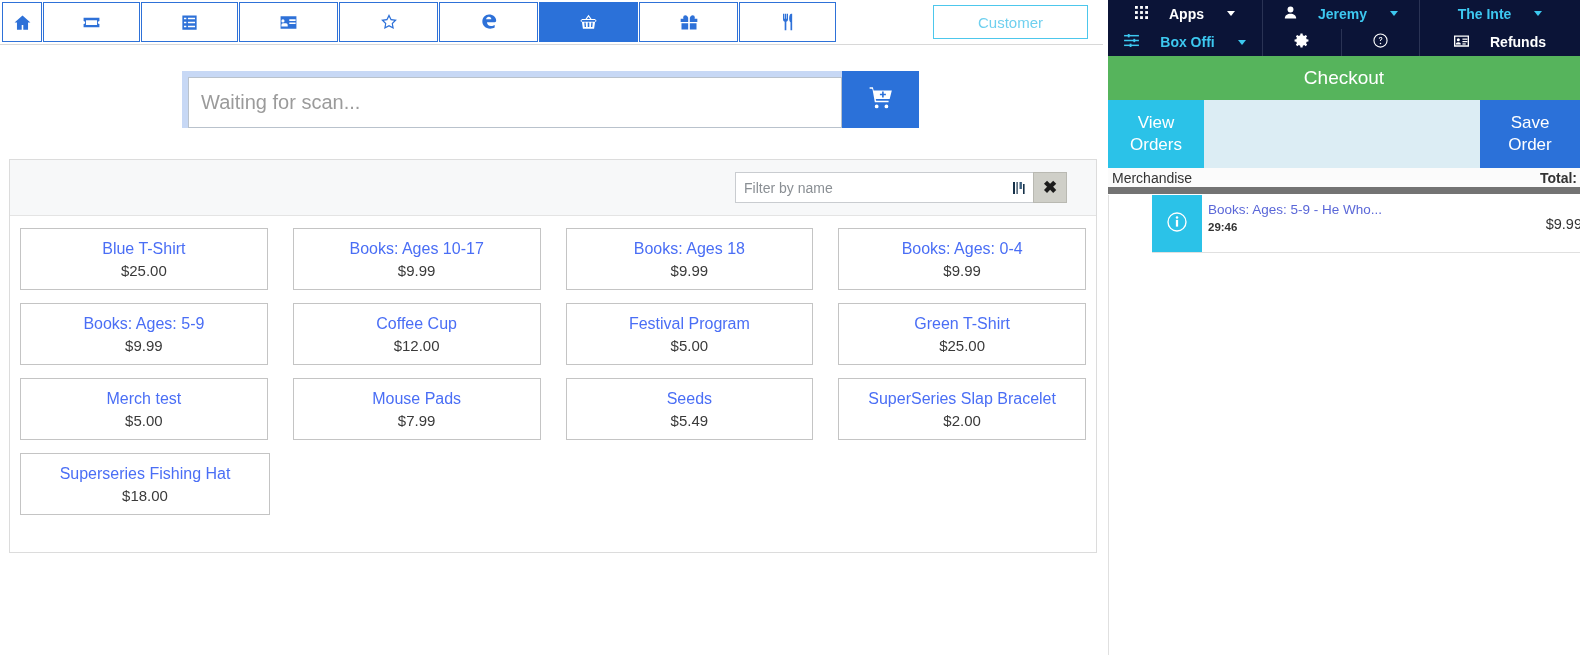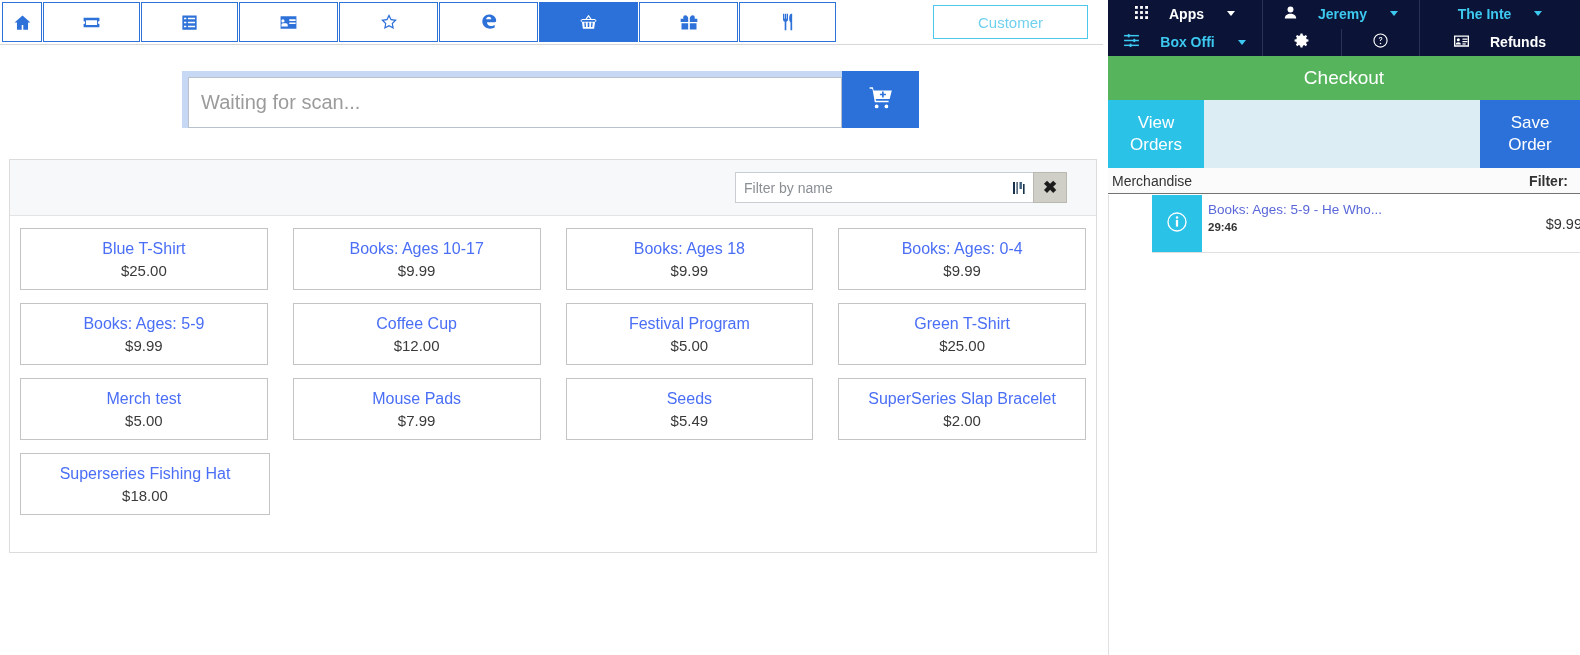--- a/index.html
+++ b/index.html
@@ -122,23 +122,23 @@
     display: flex; flex-direction: column; align-items: center; justify-content: center; cursor: pointer;
   }
   .action-spacer { flex: 1; }
   .save-order {
     width: 100px; height: 68px; background: #2b71d9; color: #fff; font-size: 17px; line-height: 22px;
     display: flex; flex-direction: column; align-items: center; justify-content: center; text-align: center; cursor: pointer;
   }
 
   .cart-head {
     position: absolute; left: 0; top: 168px; width: 472px; height: 26px;
-    background: #fbfbfb; border-bottom: 1px solid #737373;
+    background: #fbfbfb; border-bottom: 7px solid #737373;
     display: flex; align-items: center; justify-content: space-between;
-    padding: 0 12px 0 4px; font-size: 14px; color: #333;
+    padding: 0 3px 0 4px; font-size: 14px; color: #333;
   }
   .cart-head .total { font-weight: bold; }
 
   .cart-rows { position: absolute; left: 0; top: 195px; width: 472px; margin-left: 44px; }
   .cart-row { display: flex; height: 58px; border-bottom: 1px solid #e0e0e0; }
   .row-info {
     width: 50px; background: #2bc2e8; display: flex; align-items: center; justify-content: center; cursor: pointer;
   }
   .row-main { flex: 1; padding: 6px 0 0 6px; min-width: 0; }
   .row-title { color: #5a67d8; font-size: 13.5px; line-height: 18px; }
@@ -419,21 +419,21 @@
       </div>
       <div class="action-spacer"></div>
       <div class="save-order">
         <span>Save</span>
         <span>Order</span>
       </div>
     </div>
 
     <div class="cart-head">
       <span>Merchandise</span>
-      <span class="total">Filter:</span>
+      <span class="total">Total:</span>
     </div>
 
     <div class="cart-divider"></div>
     <div class="cart-rows">
         <div class="cart-row">
           <div class="row-info">
             <span><svg width="20" height="20" viewBox="0 0 16 16">
                 <circle cx="8" cy="8" r="7.2" fill="none" stroke="#fff" stroke-width="1.1"></circle>
                 <circle cx="8" cy="4.3" r="1" fill="#fff"></circle>
                 <rect x="7.1" y="6.3" width="1.8" height="5.4" fill="#fff"></rect>

